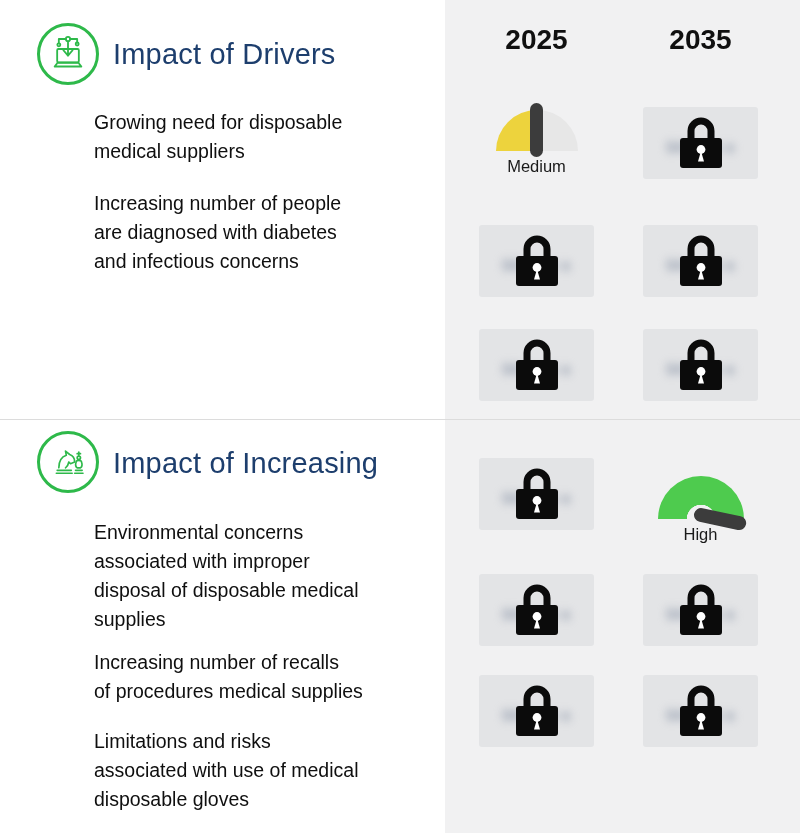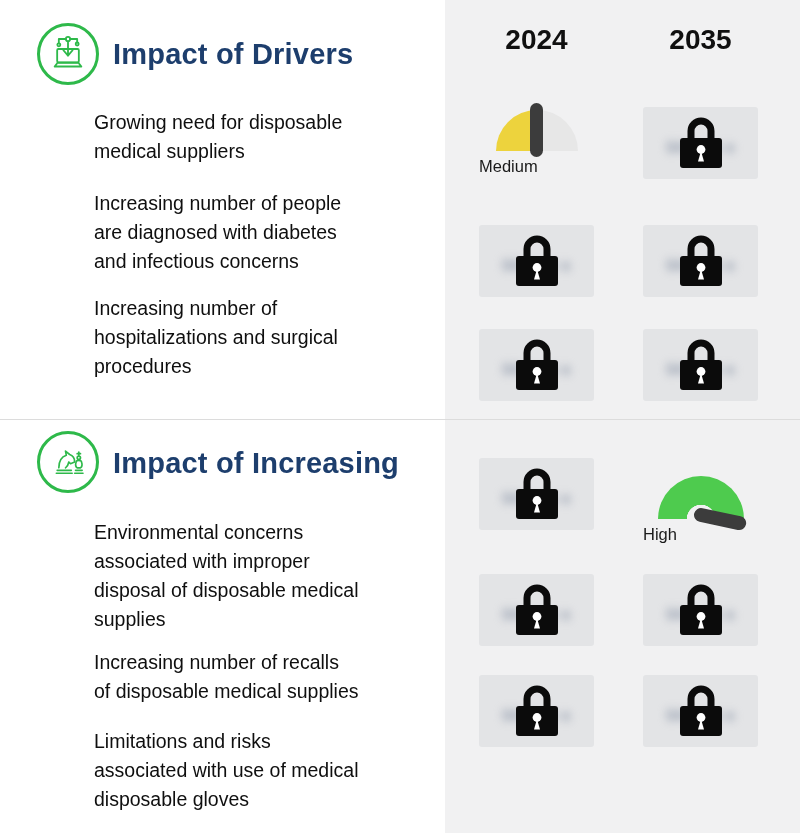--- a/index.html
+++ b/index.html
@@ -5,41 +5,41 @@
   html,body{margin:0;padding:0;background:#fff;}
   .stage{position:relative;width:800px;height:833px;overflow:hidden;
          font-family:"Liberation Sans",sans-serif;background:#ffffff;}
   .right-panel{position:absolute;left:445px;top:0;width:355px;height:833px;
                background:#f1f1f2;}
   .divider{position:absolute;left:0;top:419px;width:800px;height:1px;background:#dcdcdc;}
 
   
   .sec-icon{position:absolute;width:56px;height:56px;border:3px solid #2eb94a;
             border-radius:50%;background:#fff;display:flex;align-items:center;justify-content:center;}
-  .sec-title{position:absolute;left:113px;font-size:29px;font-weight:700;color:#1d3e6d;
+  .sec-title{position:absolute;left:113px;font-size:29px;font-weight:400;color:#1d3e6d;
              letter-spacing:.2px;white-space:nowrap;}
 
   
   .item{position:absolute;left:50px;width:380px;font-size:19.5px;line-height:29px;
         font-weight:500;color:#0f0f0f;white-space:pre-line;margin-left:44px;}
 
   
   .year-head{position:absolute;top:24px;width:115px;text-align:center;
              font-size:28px;font-weight:700;color:#101010;}
 
   
   .cell{position:absolute;width:115px;height:72px;background:#e3e4e6;border-radius:3px;
         overflow:hidden;cursor:pointer;}
   .blur-text{position:absolute;left:0;top:32px;width:100%;text-align:center;
              font-size:16px;font-weight:600;color:#939dae;filter:blur(4px);
              user-select:none;}
   .lock-svg{position:absolute;left:50%;top:8px;margin-left:-25px;display:block;}
 
   
-  .gauge{position:absolute;width:115px;}
+  .gauge{position:absolute;width:115px;text-align:center;}
   .semi{position:relative;margin:0 auto;}
   .semi-medium{width:82px;height:41px;border-radius:82px 82px 0 0;
      background:conic-gradient(from 270deg at 50% 100%, #edd33d 0 90deg, #e7e7e7 90deg 180deg, transparent 180deg);}
   .needle-v{position:absolute;left:50%;top:-7px;margin-left:-6.5px;width:13px;height:54px;
      background:#3c3c3c;border-radius:8px;}
   .semi-high{width:86px;height:43px;border-radius:86px 86px 0 0;
      background:radial-gradient(circle at 50% 100%, #f1f1f2 0 14px, #4ecb4e 14.5px 100%);}
   .needle-h{position:absolute;left:50%;bottom:-3px;margin-left:-7px;width:53px;height:14px;
      background:#3c3c3c;border-radius:8px;transform:rotate(12deg);transform-origin:7px 50%;}
   .gauge-label{margin-top:6px;font-size:16.5px;font-weight:500;color:#1a1a1a;}
@@ -56,21 +56,21 @@
       <path d="M25 36 l-3 10.5 h6 z" fill="#ffffff"></path>
     </g>
   </defs>
 </svg>
 
 <div class="stage">
 
   <div class="right-panel"></div>
   <div class="divider"></div>
 
-  <div class="year-head" style="left:479px">2024</div>
+  <div class="year-head" style="left:479px">2025</div>
   <div class="year-head" style="left:643px">2035</div>
 
   <div class="sec-icon" style="left:37px;top:23px">
     <svg width="40" height="40" viewBox="0 0 48 48" fill="none" stroke="#2eb94a" stroke-width="2.2" stroke-linecap="round" stroke-linejoin="round">
       <circle cx="24" cy="6" r="2.6"></circle>
       <path d="M21.5 6 H13 v5"></path>
         <circle cx="13" cy="13" r="1.8"></circle>
       <path d="M26.5 6 H35 v4"></path>
         <circle cx="35" cy="12" r="1.8"></circle>
       <rect x="11" y="18" width="26" height="16" rx="1.5"></rect>
@@ -78,23 +78,20 @@
       <path d="M8 39 h32 l-3.5 -4.5 h-25 z"></path>
     </svg>
   </div>
   <div class="sec-title" style="top:38px">Impact of Drivers</div>
 
   <div class="item" style="top:108px">Growing need for disposable
 medical suppliers</div>
   <div class="item" style="top:189px">Increasing number of people
 are diagnosed with diabetes
 and infectious concerns</div>
-  <div class="item" style="top:294px">Increasing number of
-hospitalizations and surgical
-procedures</div>
 
   <div class="gauge" style="left:479px;top:110px">
     <div class="semi semi-medium">
       <div class="needle-v"></div>
     </div>
     <div class="gauge-label">Medium</div>
   </div>
 
   <div class="cell" style="left:643px;top:107px">
     <span class="blur-text">04 year e</span>
@@ -139,21 +136,21 @@
       <path d="M33 34 h8 M32 37.5 h10"></path>
     </svg>
   </div>
   <div class="sec-title" style="top:447px">Impact of Increasing</div>
 
   <div class="item" style="top:518px">Environmental concerns
 associated with improper
 disposal of disposable medical
 supplies</div>
   <div class="item" style="top:648px">Increasing number of recalls
-of disposable medical supplies</div>
+of procedures medical supplies</div>
   <div class="item" style="top:727px">Limitations and risks
 associated with use of medical
 disposable gloves</div>
 
   <div class="cell" style="left:479px;top:458px">
     <span class="blur-text">04 year e</span>
     <svg class="lock-svg" width="50" height="56" viewBox="0 0 50 56">
         <use href="#lock-shape"></use>
       </svg>
   </div>

